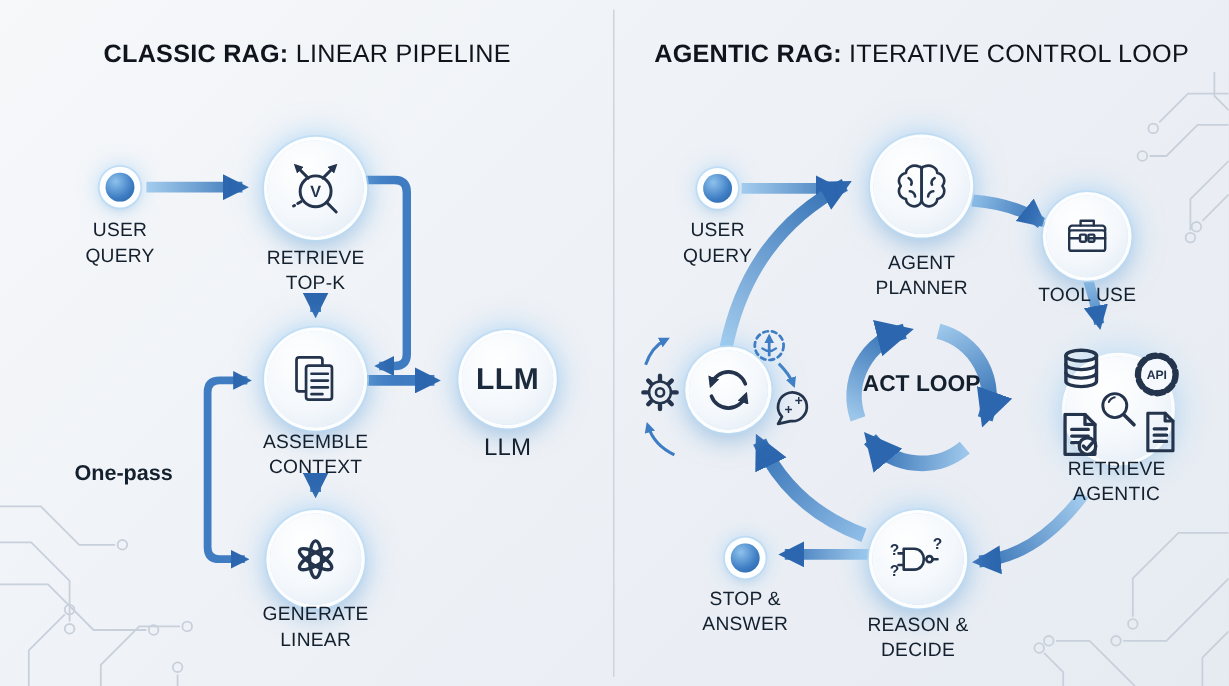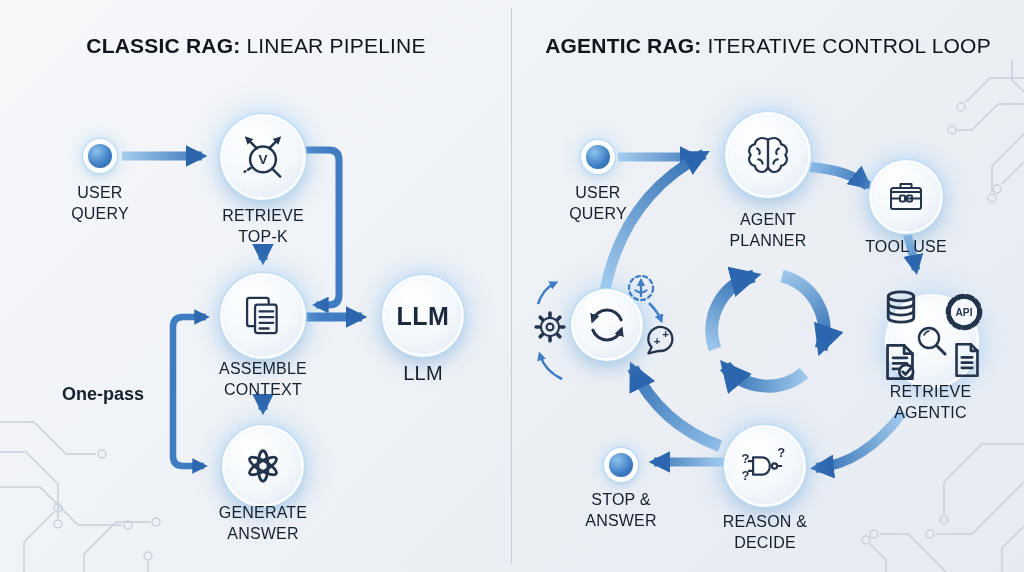--- a/index.html
+++ b/index.html
@@ -188,21 +188,21 @@
 
     <div class="node" style="left:225px;top:428px;width:76px;height:76px;">
       <svg class="icon" width="48" height="48" viewBox="-22 -22 44 44">
         <g stroke-width="2.6">
           <ellipse rx="4.6" ry="14"></ellipse>
           <ellipse rx="4.6" ry="14" transform="rotate(60)"></ellipse>
           <ellipse rx="4.6" ry="14" transform="rotate(120)"></ellipse>
         </g>
       </svg>
     </div>
-    <div class="lbl" style="left:203px;top:502px;width:120px;">GENERATE ANSWER</div>
+    <div class="lbl" style="left:203px;top:502px;width:120px;">GENERATE LINEAR</div>
 
     <div class="anno" style="left:62px;top:384px;width:100px;">One-pass</div>
   </section>
 
   
   <section>
     <div class="title" style="left:512px;">
       <span class="bold">AGENTIC RAG:</span><span class="rest">ITERATIVE CONTROL LOOP</span>
     </div>
 
@@ -312,16 +312,17 @@
       <path d="M0 7 V-6" stroke="#3e7dc4" marker-end="url(#hs)"></path>
       <path d="M-5 2 Q0 6 5 2" stroke="#3e7dc4" stroke-width="1.6"></path>
     </svg>
     <svg class="icon icon-abs" style="left:645px;top:323px;" width="32" height="32" viewBox="-14 -14 28 28">
       <path d="M-8.2 7.2 A10.5 10.5 0 1 1 -2 10.4 L-11 12.5 Z"></path>
       <text x="-3.5" y="5" font-size="10">+</text>
       <text x="4" y="-1" font-size="10">+</text>
     </svg>
 
     <div class="loop-lbl" style="left:713px;top:308px;width:110px;">
+      <div>ACT LOOP</div>
     </div>
   </section>
 
 </div>
 
 </body></html>

